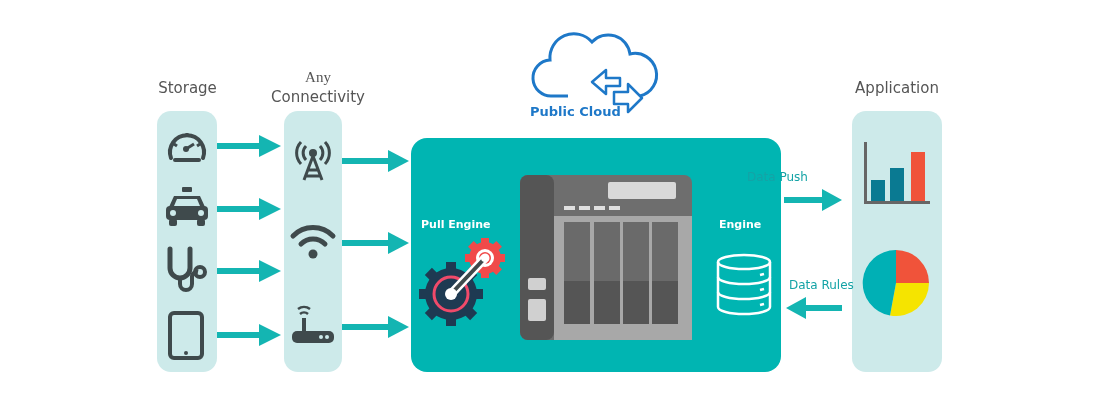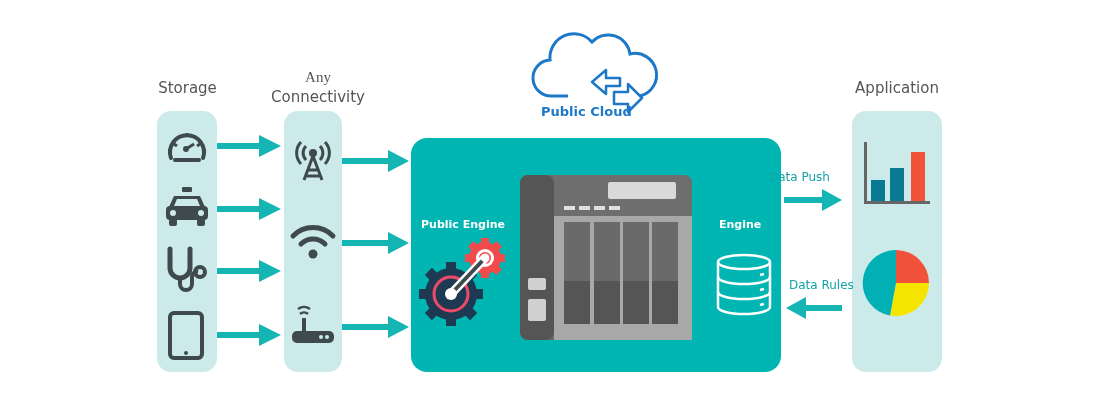--- a/index.html
+++ b/index.html
@@ -104,24 +104,24 @@
 <svg class="abs arrow" style="left:342px;top:314px" width="68" height="26">
     <rect x="0" y="10" width="46" height="6" fill="#14b5b2"></rect>
     <polygon points="46,2 67,13 46,24" fill="#14b5b2"></polygon>
   </svg>
 
 <svg class="abs" style="left:530px;top:24px" width="130" height="100" viewBox="0 0 130 100">
   <path d="M38 72 L22 72 A18 18 0 0 1 20 36 A24 24 0 0 1 62 18 A22 22 0 0 1 100 30 A20 20 0 0 1 110 72 L104 72" fill="none" stroke="#1e78c8" stroke-width="3"></path>
   <path d="M90 54 L76 54 L76 46 L62 58 L76 70 L76 62 L90 62 Z" fill="#ffffff" stroke="#1e78c8" stroke-width="2.5" stroke-linejoin="round"></path>
   <path d="M84 68 L98 68 L98 60 L112 74 L98 88 L98 80 L84 80 Z" fill="#ffffff" stroke="#1e78c8" stroke-width="2.5" stroke-linejoin="round"></path>
 </svg>
-<div class="cloud-label" style="left:541px;top:104px;">Public Cloud</div>
+<div class="cloud-label" style="left:530px;top:104px;">Public Cloud</div>
 
 <div class="main"></div>
-<div class="lbl-white" style="left:421px;top:218px;">Public Engine</div>
+<div class="lbl-white" style="left:421px;top:218px;">Pull Engine</div>
 <div class="lbl-white" style="left:719px;top:218px;">Engine</div>
 
 <svg class="abs" style="left:413px;top:236px" width="100" height="100" viewBox="0 0 100 100">
   <g fill="#f04a4a">
     <circle cx="72" cy="22" r="16"></circle>
     <rect x="68" y="2" width="8" height="40"></rect>
     <rect x="52" y="18" width="40" height="8"></rect>
     <rect x="68" y="2" width="8" height="40" transform="rotate(45 72 22)"></rect>
     <rect x="68" y="2" width="8" height="40" transform="rotate(-45 72 22)"></rect>
   </g>
@@ -167,21 +167,21 @@
     <ellipse cx="30" cy="10" rx="26" ry="7"></ellipse>
     <path d="M4 10 L4 25 A26 7 0 0 0 56 25 L56 10"></path>
     <path d="M4 25 L4 40 A26 7 0 0 0 56 40 L56 25"></path>
     <path d="M4 40 L4 55 A26 7 0 0 0 56 55 L56 40"></path>
     <line x1="46" y1="23" x2="50" y2="22"></line>
     <line x1="46" y1="38" x2="50" y2="37"></line>
     <line x1="46" y1="53" x2="50" y2="52"></line>
   </g>
 </svg>
 
-<div class="lbl-teal" style="left:747px;top:170px;margin-left:22px;">Data Push</div>
+<div class="lbl-teal" style="left:747px;top:170px;">Data Push</div>
 <svg class="abs arrow" style="left:784px;top:187px" width="60" height="26">
     <rect x="0" y="10" width="38" height="6" fill="#14b5b2"></rect>
     <polygon points="38,2 58,13 38,24" fill="#14b5b2"></polygon>
   </svg>
 <div class="lbl-teal" style="left:789px;top:278px;">Data Rules</div>
 <svg class="abs arrow" style="left:784px;top:295px" width="60" height="26">
     <polygon points="2,13 22,2 22,24" fill="#14b5b2"></polygon>
     <rect x="22" y="10" width="36" height="6" fill="#14b5b2"></rect>
   </svg>
 

